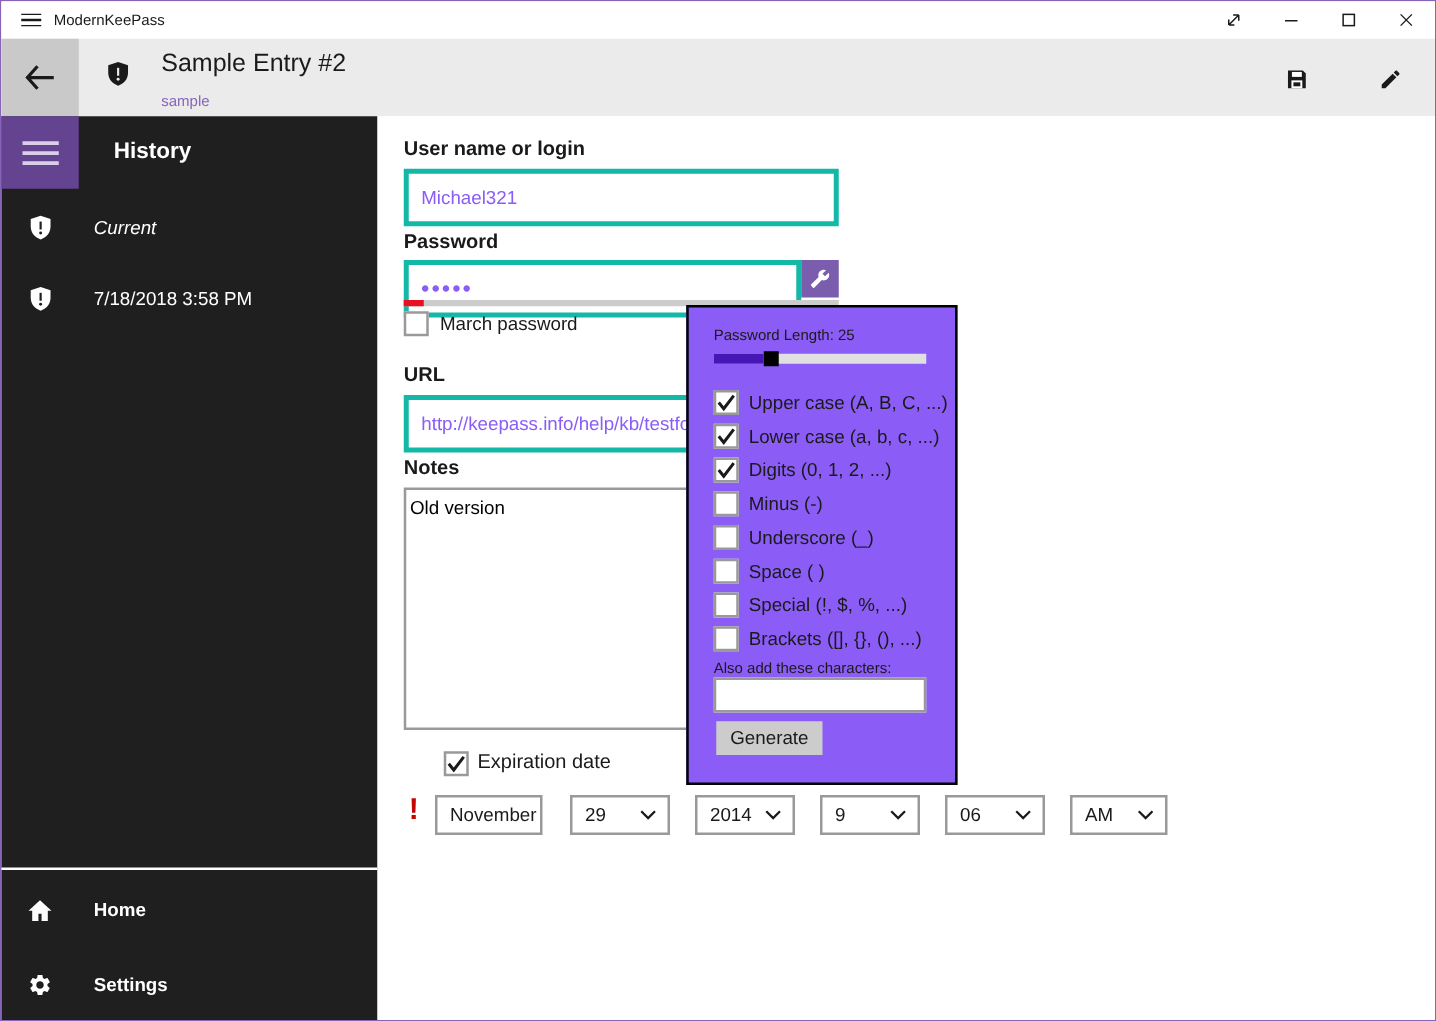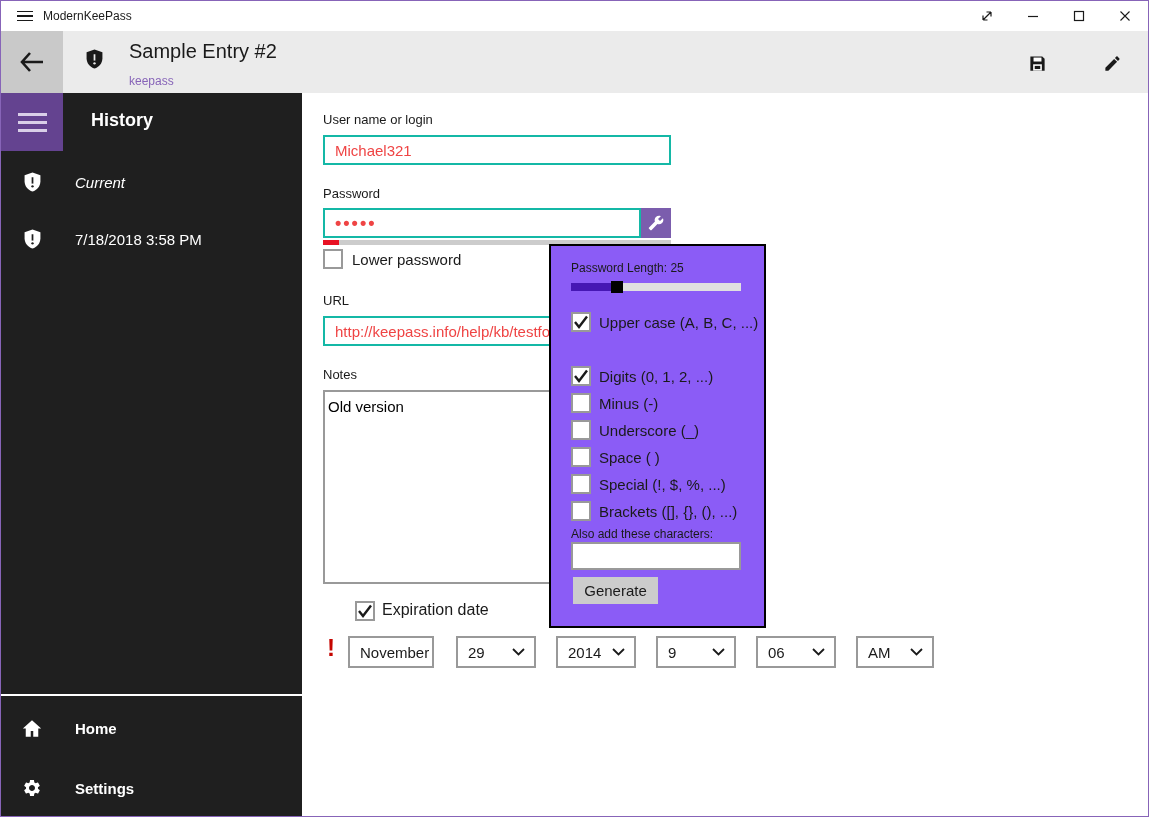--- a/index.html
+++ b/index.html
@@ -40,23 +40,23 @@
   .nav-item { position:absolute; left:0; width:100%; height:40px; display:flex; align-items:center; cursor:pointer; }
   .nav-item .nav-icon { margin-left:21px; width:20px; display:flex; justify-content:center; }
   .nav-item .nav-label { margin-left:33px; font-size:15px; }
   .nav-current { top:69px; } .nav-current .nav-label { font-style:italic; }
   .nav-history-entry { top:126px; }
   .pane-separator { position:absolute; top:601px; left:0; width:100%; height:2px; background:#fff; }
   .nav-home { top:615px;text-align:center; } .nav-settings { top:675px; }
   .nav-item .nav-label-b { margin-left:33px; font-size:15px; font-weight:bold; }
 
   .content { flex:1; position:relative; background:#fff; overflow:hidden; }
-  .f-label { position:absolute; font-size:13px; line-height:20px; }
-  .f-input { position:absolute; height:30px; border:2px solid #14b8a6; background:#fff;
-             font-size:15px; padding:0 10px; font-family:inherit; color:#ef4444; outline:none; }
+  .f-label { position:absolute; font-size:16px; line-height:20px;font-weight:bold; }
+  .f-input { position:absolute; height:46px; border:4px solid #14b8a6; background:#fff;
+             font-size:15px; padding:0 10px; font-family:inherit; color:#8b5cf6; outline:none; }
   .lbl-username { left:21px; top:17px; }   .in-username { left:21px; top:42px; width:348px; }
   .lbl-password { left:21px; top:91px; }
   .in-password { left:21px; top:115px; width:318px; font-size:18px; font-weight:bold; letter-spacing:2px; }
   .btn-wrench { position:absolute; left:339px; top:115px; width:30px; height:30px; background:#7b5dad;
                 border:none; display:flex; align-items:center; justify-content:center; }
   .strength { position:absolute; left:21px; top:147px; width:348px; height:5px; background:#ccc; }
   .strength-fill { width:16px; height:5px; background:#e81123; }
   .row-showpw { position:absolute; left:21px; top:156px; display:flex; align-items:center; gap:9px; }
   .lbl-url { left:21px; top:198px; }       .in-url { left:21px; top:223px; width:348px; }
   .lbl-notes { left:21px; top:272px; }
@@ -136,21 +136,21 @@
       </svg>
     </button>
     <span class="header-shield">
       <svg width="19" height="22" viewBox="0 0 24 26">
         <path d="M12 1 L22 4.5 V12 C22 18.5 17.6 23.3 12 25 C6.4 23.3 2 18.5 2 12 V4.5 Z" fill="#1a1a1a"></path>
         <rect x="10.9" y="7" width="2.2" height="8" fill="#ebebeb"></rect>
           <circle cx="12" cy="18.5" r="1.5" fill="#ebebeb"></circle>
       </svg>
     </span>
     <div class="header-title">Sample Entry #2</div>
-    <div class="header-subtitle">keepass</div>
+    <div class="header-subtitle">sample</div>
     <div class="header-action act-save">
       <svg width="19" height="19" viewBox="0 0 24 24">
         <path d="M3 3 h15 l3 3 v15 H3 Z" fill="#1a1a1a"></path>
         <rect x="7" y="4.5" width="10" height="5" fill="#fff"></rect>
         <rect x="6.5" y="13" width="11" height="8" fill="#fff"></rect>
         <rect x="8.5" y="15" width="7" height="4" fill="#1a1a1a"></rect>
       </svg>
     </div>
     <div class="header-action act-edit">
       <svg width="19" height="19" viewBox="0 0 24 24">
@@ -226,21 +226,21 @@
         </svg>
       </button>
       <div class="strength">
           <div class="strength-fill"></div>
         </div>
 
       <div class="row-showpw">
         <span class="cb">
           
         </span>
-        <span class="cb-label">Lower password</span>
+        <span class="cb-label">March password</span>
       </div>
 
       <div class="f-label lbl-url">URL</div>
       <input class="f-input in-url" type="text" value="http://keepass.info/help/kb/testfo" style="">
 
       <div class="f-label lbl-notes">Notes</div>
       <textarea class="in-notes" style="">Old version</textarea>
 
       <div class="row-exp">
         <span class="cb checked">
@@ -298,20 +298,28 @@
         </div>
 
         <div class="gen-opt" style="top:65px">
           <span class="cb checked">
             <svg class="mark" width="16" height="14" viewBox="0 0 16 14">
                 <path d="M2 7 l4 5 L14 1.5" stroke="#1a1a1a" stroke-width="2.4" fill="none"></path>
               </svg>
           </span>
           <span class="cb-label">Upper case (A, B, C, ...)</span>
         </div>
+        <div class="gen-opt" style="top:92px">
+          <span class="cb checked">
+            <svg class="mark" width="16" height="14" viewBox="0 0 16 14">
+                <path d="M2 7 l4 5 L14 1.5" stroke="#1a1a1a" stroke-width="2.4" fill="none"></path>
+              </svg>
+          </span>
+          <span class="cb-label">Lower case (a, b, c, ...)</span>
+        </div>
         <div class="gen-opt" style="top:119px">
           <span class="cb checked">
             <svg class="mark" width="16" height="14" viewBox="0 0 16 14">
                 <path d="M2 7 l4 5 L14 1.5" stroke="#1a1a1a" stroke-width="2.4" fill="none"></path>
               </svg>
           </span>
           <span class="cb-label">Digits (0, 1, 2, ...)</span>
         </div>
         <div class="gen-opt" style="top:146px">
           <span class="cb">

